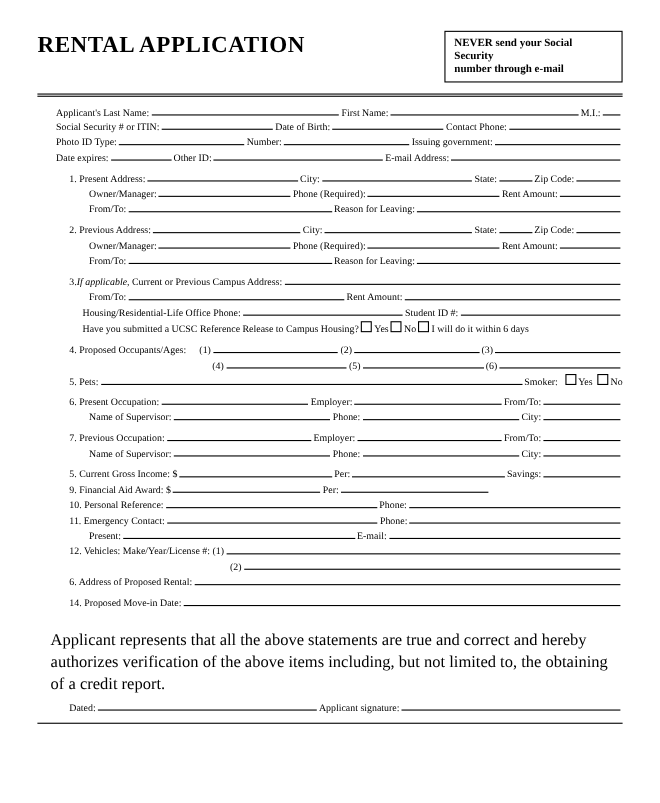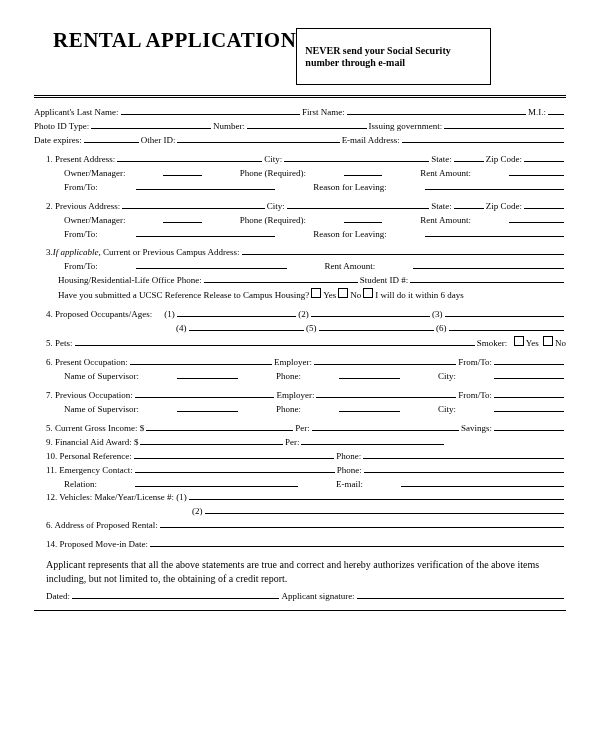--- a/index.html
+++ b/index.html
@@ -9,73 +9,72 @@
     font-size: 9px;
     color: #000;
     background: #fff;
     width: 600px;
   }
   .page {
     padding: 28px 34px 20px 34px;
   }
   .header {
     display: flex;
-    justify-content: flex-start;
+    justify-content: space-between;
     align-items: flex-start;
     margin-bottom: 10px;
-    margin-left: 19px;
   }
   .title {
     font-size: 21px;
     font-weight: bold;
     letter-spacing: 0.5px;
   }
   .warning-box {
     border: 1px solid #000;
-    padding: 16px 8px;
+    padding: 5px 8px;
     font-size: 10px;
     font-weight: bold;
     text-align: left;
     line-height: 1.15;
-    width: 195px;
+    width: 162px;
   }
   .double-line {
     border-top: 1px solid #000;
     border-bottom: 1px solid #000;
     height: 3px;
     margin: 2px 0 8px 0;
   }
   .form-body { line-height: 1.55; }
-  .row { display: flex; align-items: baseline; white-space: nowrap; }
+  .row { display: flex; align-items: baseline; white-space: nowrap; margin-left: 17px; }
   .lbl { flex: 0 0 auto; }
   .blank {
     flex: 1 1 auto;
     border-bottom: 1px solid #000;
     height: 9px;
     min-width: 10px;
     margin: 0 2px;
   }
   .gap { height: 5px; }
   .indent1 { padding-left: 12px; }
   .indent2 { padding-left: 24px; }
-  .indent3 { padding-left: 30px; gap: 36px; }
+  .indent3 { padding-left: 30px; }
   .italic { font-style: italic; }
   .cbox {
     display: inline-block;
     width: 10px;
     height: 10px;
     border: 1px solid #000;
     vertical-align: middle;
     margin: 0 2px;
   }
   .cert {
-    font-size: 10px;
+    font-size: 15px;
     padding-left: 12px;
     line-height: 1.35;
-    margin-top: 6px;
+    margin-top: 16px;
   }
   .hr { border-top: 1px solid #000; margin: 6px 0; }
 </style>
 </head>
 <body>
 
 <div class="page">
   <div class="header">
     <div class="title">RENTAL APPLICATION</div>
     <div class="warning-box">
@@ -90,20 +89,28 @@
 
     <div class="row">
       <span class="lbl">Applicant's Last Name:</span>
       <span class="blank"></span>
       <span class="lbl">First Name:</span>
       <span class="blank"></span>
       <span class="lbl">M.I.:</span>
       <span class="blank" style="flex:0 0 16px"></span>
     </div>
     <div class="row">
+      <span class="lbl">Social Security # or ITIN:</span>
+      <span class="blank"></span>
+      <span class="lbl">Date of Birth:</span>
+      <span class="blank"></span>
+      <span class="lbl">Contact Phone:</span>
+      <span class="blank"></span>
+    </div>
+    <div class="row">
       <span class="lbl">Photo ID Type:</span>
       <span class="blank"></span>
       <span class="lbl">Number:</span>
       <span class="blank"></span>
       <span class="lbl">Issuing government:</span>
       <span class="blank"></span>
     </div>
     <div class="row">
       <span class="lbl">Date expires:</span>
       <span class="blank" style="flex:0 0 55px"></span>
@@ -293,21 +300,21 @@
       <span class="blank"></span>
     </div>
 
     <div class="row indent1">
       <span class="lbl">11. Emergency Contact:</span>
       <span class="blank"></span>
       <span class="lbl">Phone:</span>
       <span class="blank"></span>
     </div>
     <div class="row indent3">
-      <span class="lbl">Relation:</span>
+      <span class="lbl">Present:</span>
       <span class="blank"></span>
       <span class="lbl">E-mail:</span>
       <span class="blank"></span>
     </div>
 
     <div class="row indent1">
       <span class="lbl">12. Vehicles: Make/Year/License #: (1)</span>
       <span class="blank"></span>
     </div>
     <div class="row indent1">

